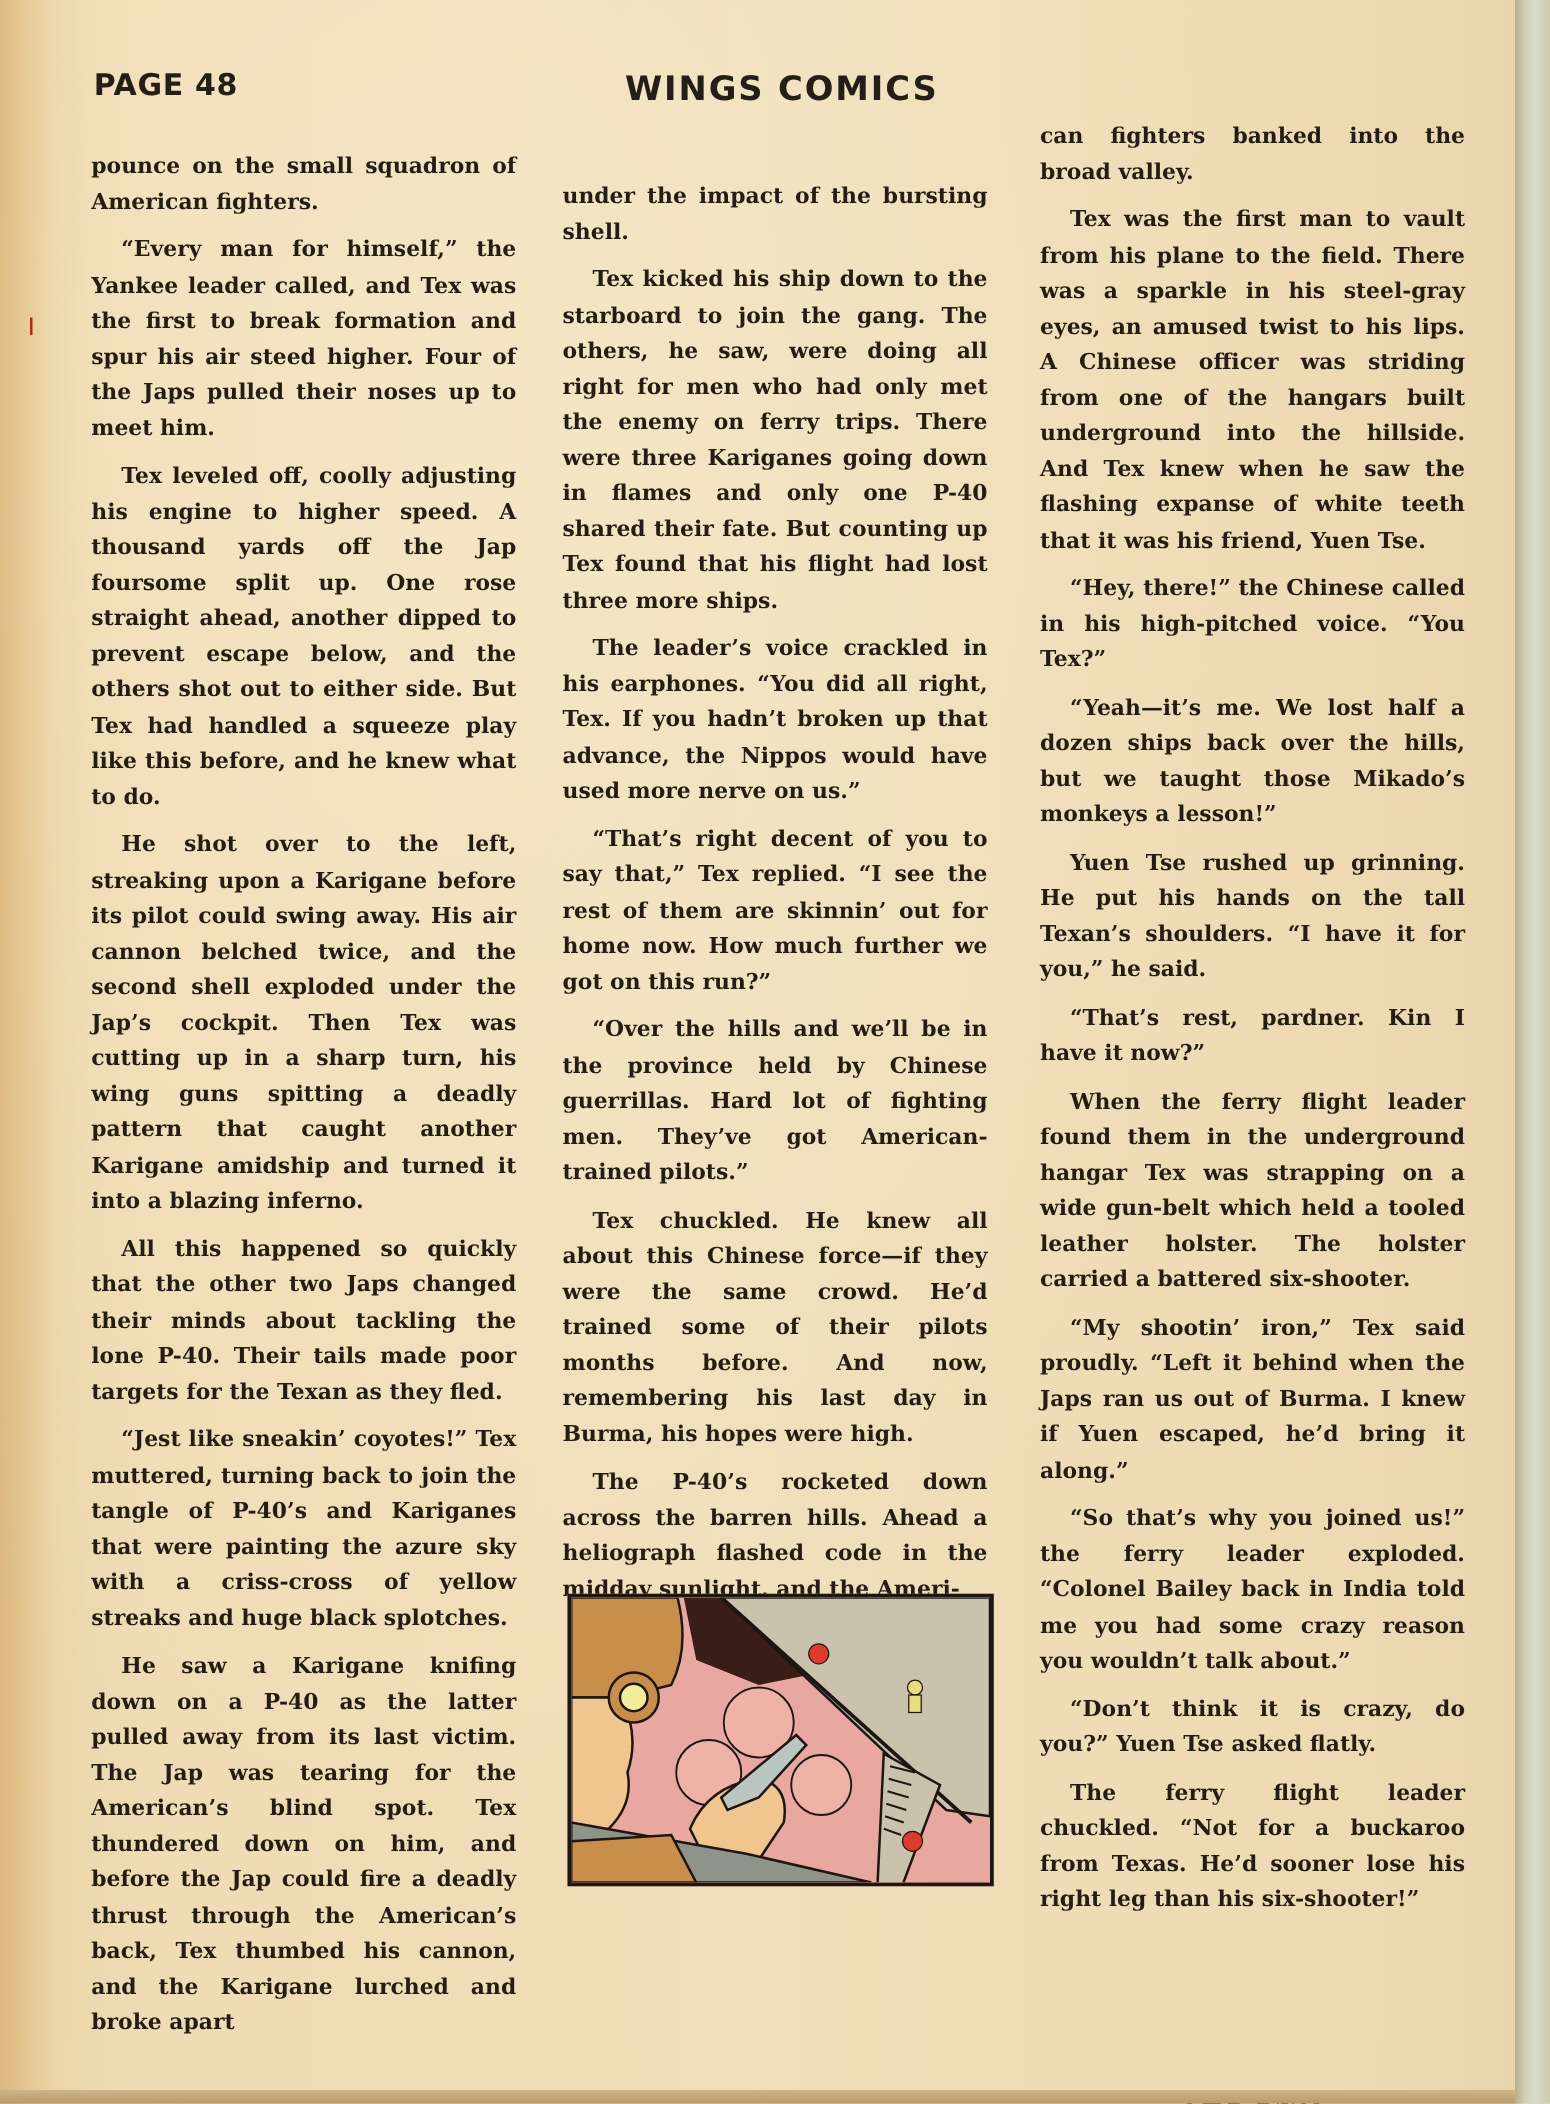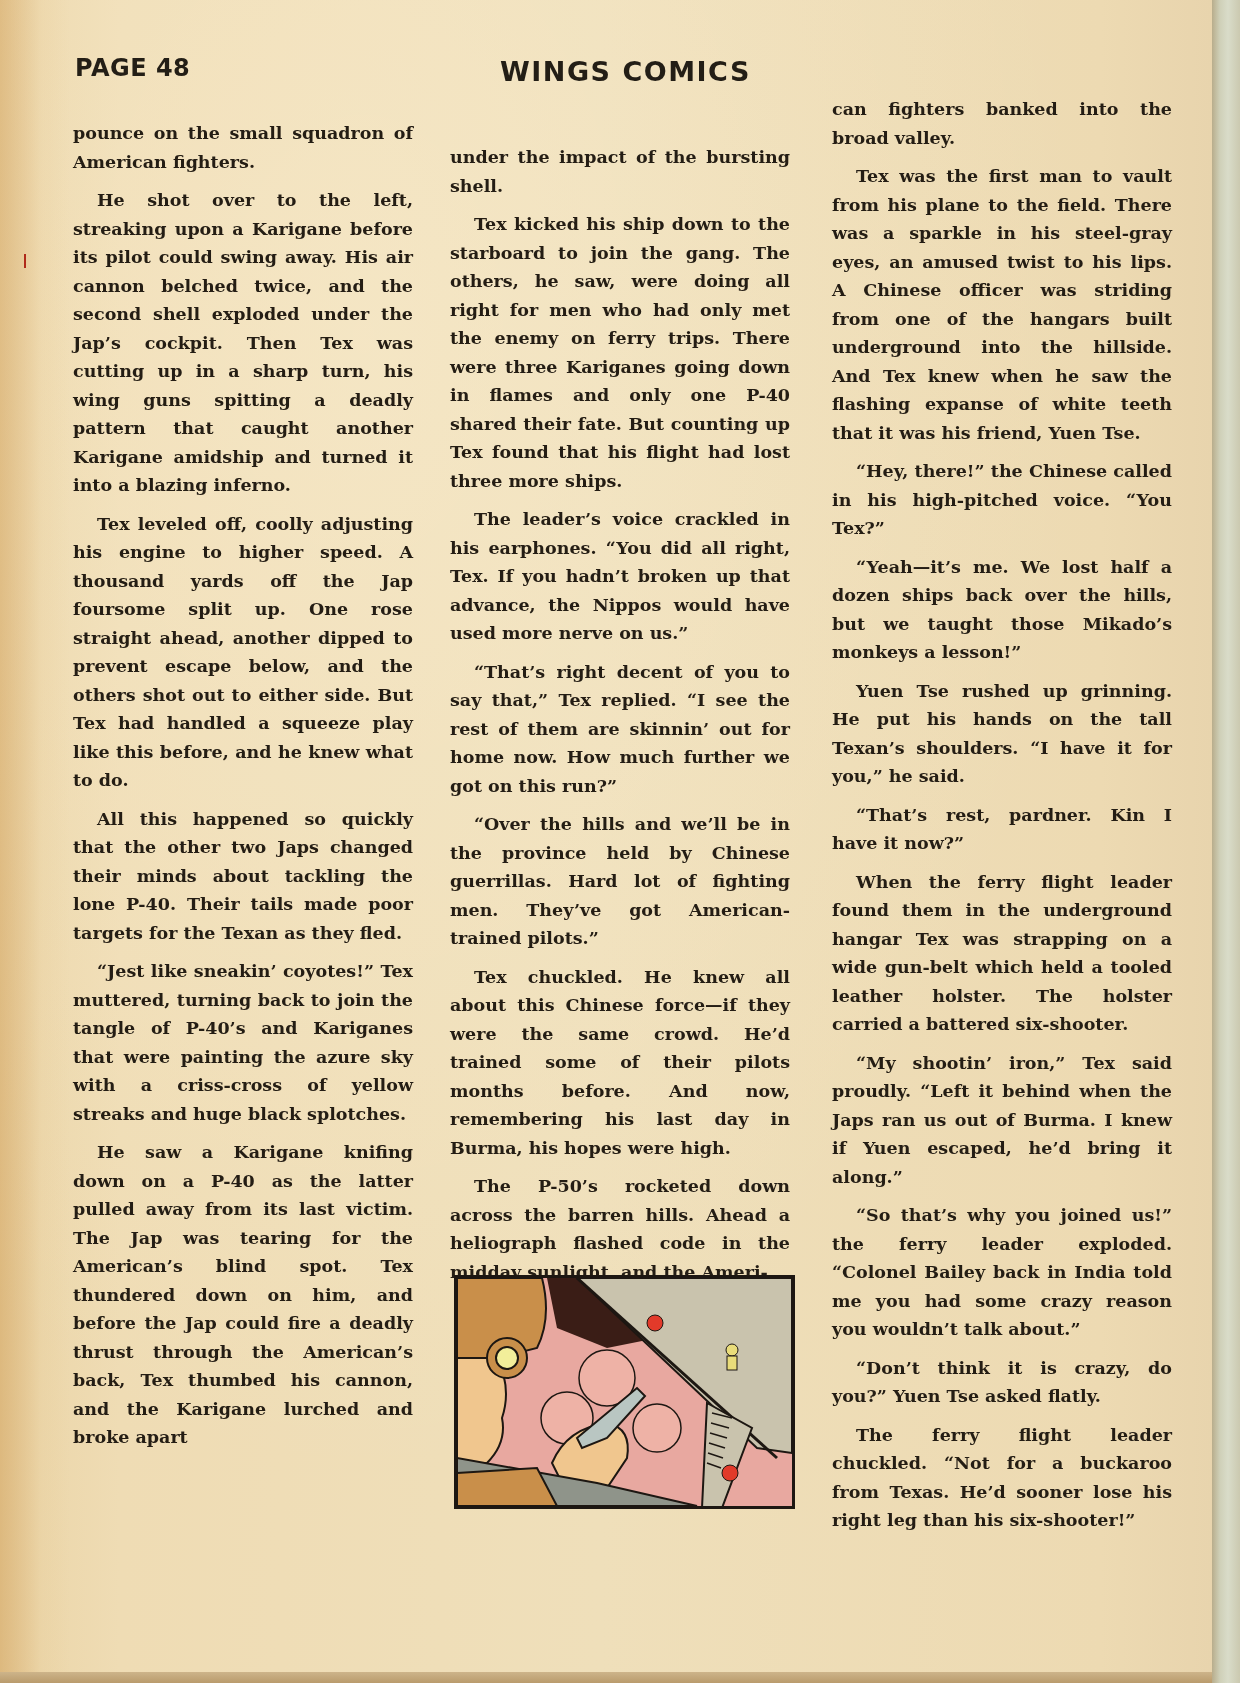--- a/index.html
+++ b/index.html
@@ -74,35 +74,36 @@
 
 <div class="page">
   <div class="spine-edge"></div>
   <div class="margin-mark"></div>
 
   <div class="header-left">PAGE 48</div>
   <div class="header-center">WINGS COMICS</div>
 
   <div class="col col-1">
     <p class="noindent">pounce on the small squadron of American fighters.</p>
+    <p>“Every man for himself,” the Yankee leader called, and Tex was the first to break formation and spur his air steed higher. Four of the Japs pulled their noses up to meet him.</p>
+    <p>Tex leveled off, coolly adjusting his engine to higher speed. A thousand yards off the Jap foursome split up. One rose straight ahead, another dipped to prevent escape below, and the others shot out to either side. But Tex had handled a squeeze play like this before, and he knew what to do.</p>
     <p>He shot over to the left, streaking upon a Karigane before its pilot could swing away. His air cannon belched twice, and the second shell exploded under the Jap’s cockpit. Then Tex was cutting up in a sharp turn, his wing guns spitting a deadly pattern that caught another Karigane amidship and turned it into a blazing inferno.</p>
-    <p>Tex leveled off, coolly adjusting his engine to higher speed. A thousand yards off the Jap foursome split up. One rose straight ahead, another dipped to prevent escape below, and the others shot out to either side. But Tex had handled a squeeze play like this before, and he knew what to do.</p>
     <p>All this happened so quickly that the other two Japs changed their minds about tackling the lone P-40. Their tails made poor targets for the Texan as they fled.</p>
     <p>“Jest like sneakin’ coyotes!” Tex muttered, turning back to join the tangle of P-40’s and Kariganes that were painting the azure sky with a criss-cross of yellow streaks and huge black splotches.</p>
     <p>He saw a Karigane knifing down on a P-40 as the latter pulled away from its last victim. The Jap was tearing for the American’s blind spot. Tex thundered down on him, and before the Jap could fire a deadly thrust through the American’s back, Tex thumbed his cannon, and the Karigane lurched and broke apart</p>
   </div>
 
   <div class="col col-2">
     <p class="noindent">under the impact of the bursting shell.</p>
     <p>Tex kicked his ship down to the starboard to join the gang. The others, he saw, were doing all right for men who had only met the enemy on ferry trips. There were three Kariganes going down in flames and only one P-40 shared their fate. But counting up Tex found that his flight had lost three more ships.</p>
     <p>The leader’s voice crackled in his earphones. “You did all right, Tex. If you hadn’t broken up that advance, the Nippos would have used more nerve on us.”</p>
     <p>“That’s right decent of you to say that,” Tex replied. “I see the rest of them are skinnin’ out for home now. How much further we got on this run?”</p>
     <p>“Over the hills and we’ll be in the province held by Chinese guerrillas. Hard lot of fighting men. They’ve got American-trained pilots.”</p>
     <p>Tex chuckled. He knew all about this Chinese force—if they were the same crowd. He’d trained some of their pilots months before. And now, remembering his last day in Burma, his hopes were high.</p>
-    <p>The P-50’s rocketed down across the barren hills. Ahead a heliograph flashed code in the midday sunlight, and the Ameri-</p>
+    <p>The P-40’s rocketed down across the barren hills. Ahead a heliograph flashed code in the midday sunlight, and the Ameri-</p>
   </div>
 
   <div class="panel">
     <svg width="335" height="228" viewBox="0 0 335 228">
       <rect x="0" y="0" width="335" height="228" fill="#e8a8a0"></rect>
 
       <path d="M90,0 L335,0 L335,40 L260,30 L200,60 L150,70 L100,50 Z" fill="#3a1d16"></path>
 
       <circle cx="255" cy="45" r="30" fill="#eeb2a6"></circle>
       <circle cx="150" cy="100" r="28" fill="#eeb2a6" stroke="#1d1712" stroke-width="1.5"></circle>

